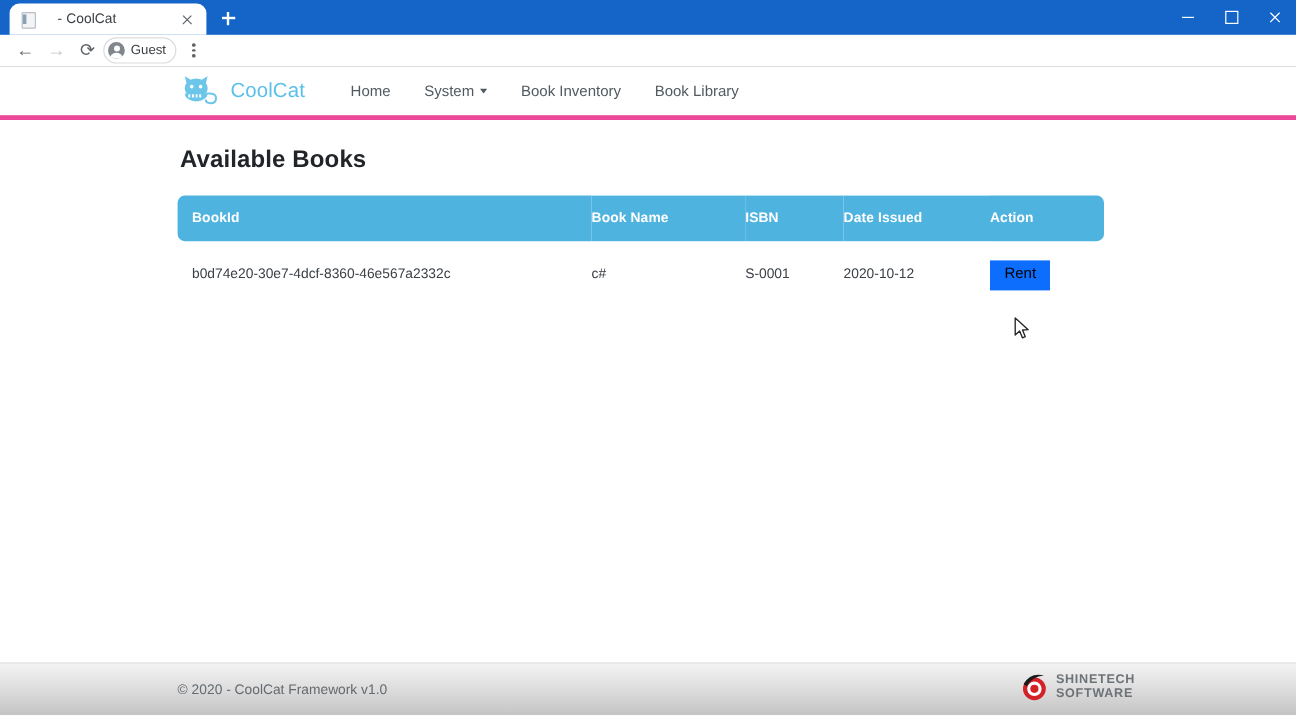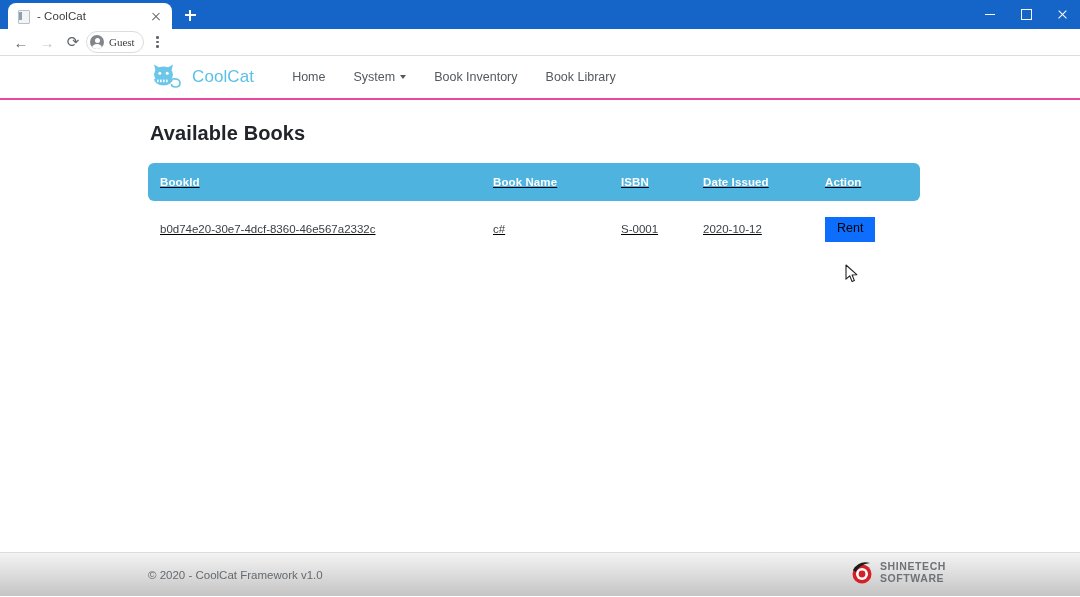--- a/index.html
+++ b/index.html
@@ -41,20 +41,21 @@
   .tab {
     width: 164px;
     height: 26px;
     background: #ffffff;
     border-radius: 8px 8px 0 0;
     display: flex;
     align-items: center;
     padding: 0 8px;
     box-sizing: border-box;
     position: relative;
+    gap: 11px;
   }
 
   .tab-favicon {
     width: 15px;
     height: 15px;
     flex: 0 0 15px;
     margin-right: 6px;
     position: relative;
   }
   .tab-favicon .page {
@@ -219,21 +220,20 @@
   }
 
   .profile-pill {
     display: flex;
     align-items: center;
     height: 20px;
     border: 1px solid #dadce0;
     border-radius: 11px;
     padding: 0 8px 0 3px;
     flex: 0 0 auto;
-    font-family: Liberation Serif, serif;
   }
   .avatar {
     width: 14px; height: 14px;
     border-radius: 50%;
     background: #80868b;
     position: relative;
     margin-right: 5px;
     flex: 0 0 14px;
     overflow: hidden;
   }
@@ -280,21 +280,21 @@
   
   .viewport {
     position: relative;
     height: 540px;
     background: #ffffff;
     overflow: hidden;
   }
 
   .site-navbar {
     height: 44px;
-    border-bottom: 2px solid #ec4899;
+    border-bottom: 4px solid #ec4899;
     display: flex;
     align-items: center;
     padding-left: 148px;
     box-sizing: border-box;
     background: #ffffff;
   }
 
   .brand {
     display: flex;
     align-items: center;
@@ -342,21 +342,20 @@
     color: #212529;
     margin: 0 0 18px 2px;
     letter-spacing: 0.1px;
   }
 
   .book-table {
     width: 772px;
     border-collapse: separate;
     border-spacing: 0;
     table-layout: fixed;
-    text-decoration: underline;
   }
   .book-table thead th {
     background: #4fb3e0;
     color: #ffffff;
     font-size: 11.5px;
     font-weight: bold;
     text-align: left;
     padding: 12px 0 12px 0;
     height: 14px;
     letter-spacing: 0.1px;

